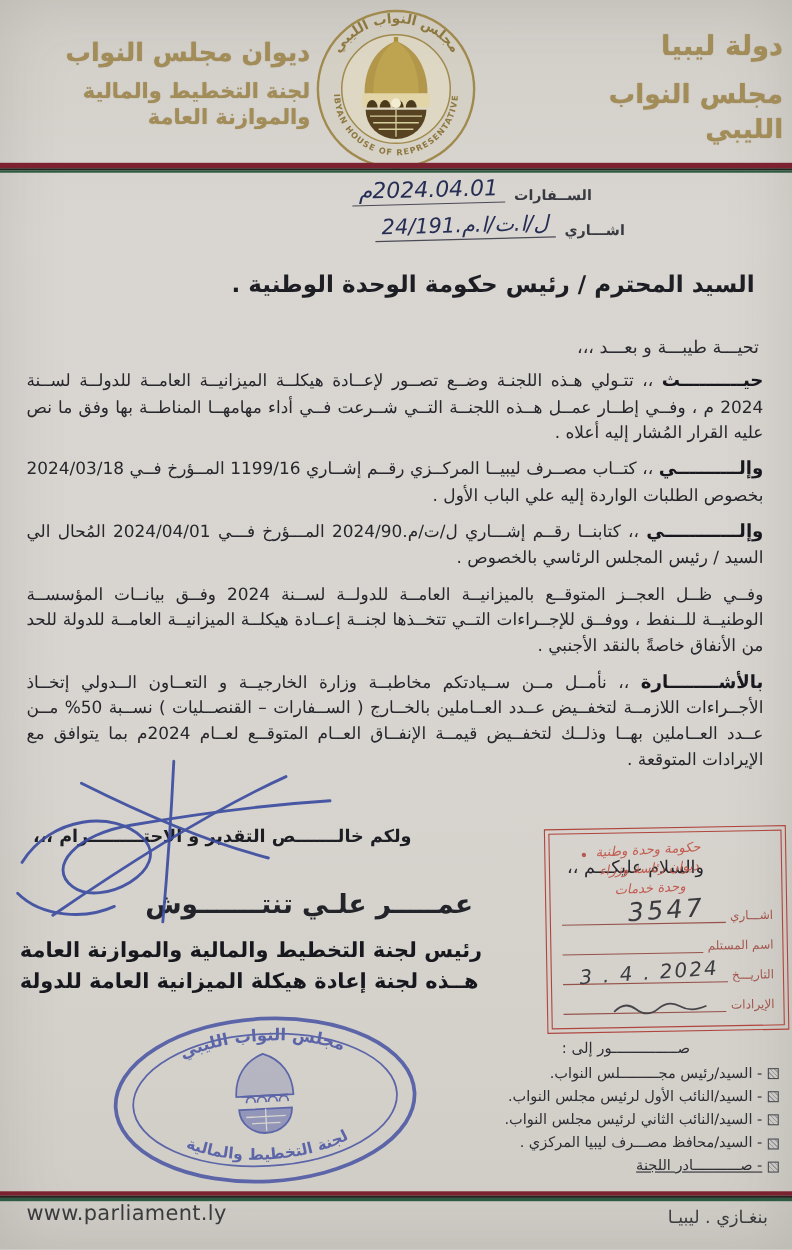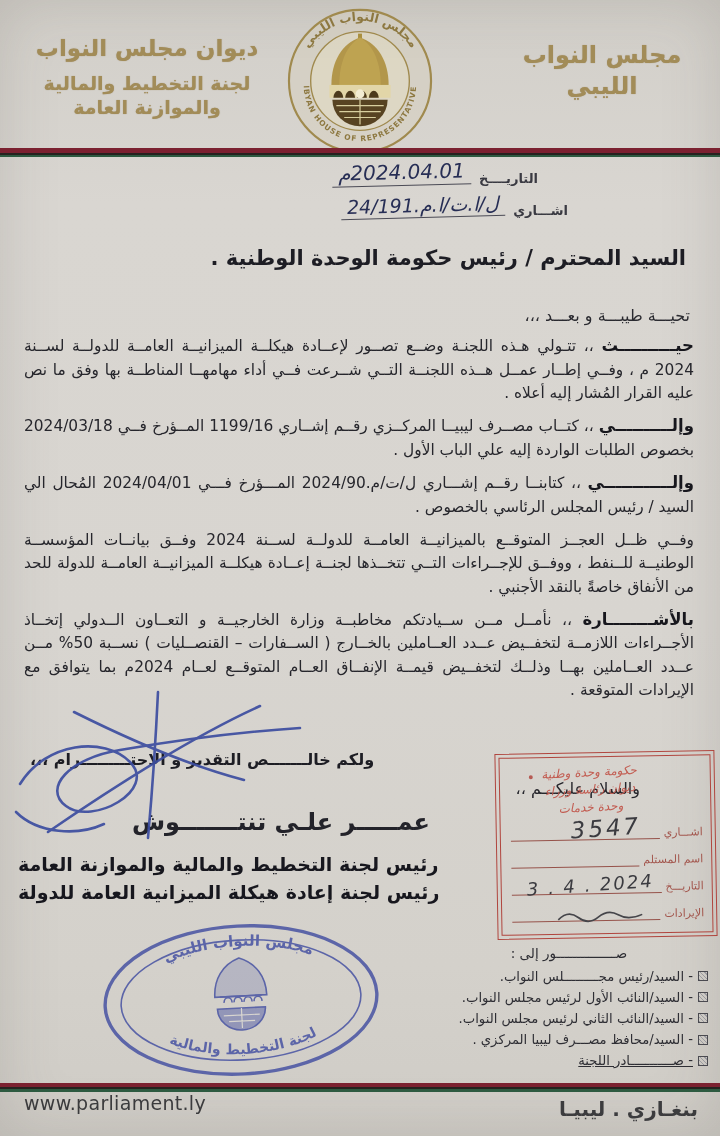--- a/index.html
+++ b/index.html
@@ -8,21 +8,21 @@
     font-family:"DejaVu Sans","Liberation Sans",sans-serif;
     background:#d7d4cf;
   }
   .page{
     position:relative;width:720px;height:1136px;direction:rtl;
     background:linear-gradient(180deg,#d2cfc9 0%,#d9d6d1 18%,#d8d5d0 55%,#d4d1cb 85%,#cfccc6 100%);
     box-shadow:inset 0 0 60px rgba(90,85,75,.18);
   }
   .abs{position:absolute;}
   
-  .callig{color:#a28c58;text-align:center;text-shadow:0 0 1px rgba(125,100,50,.55);font-weight:bold;}
+  .callig{color:#a28c58;text-shadow:0 0 1px rgba(125,100,50,.55);font-weight:bold;}
   .callig .l1{font-size:23px;line-height:1.25;}
   .callig .l2{font-size:21px;line-height:1.3;margin-top:8px;}
   .org-right{top:26px;right:8px;width:220px;}
   .org-right .l1{font-size:25px;}
   .org-right .l2{font-size:24px;margin-top:14px;}
   .org-left{top:34px;left:12px;width:270px;}
   .org-left .l2{font-size:19px;}
   
   .ribbon{left:0;width:720px;}
   .ribbon .r{height:5px;background:#7b2130;}
@@ -62,32 +62,33 @@
   .rrow .rval.sm{font-size:18px;letter-spacing:2px;right:8px;}
   
   .dist{top:943px;right:12px;width:278px;font-size:13.2px;color:#2e2e34;line-height:1.6;z-index:1;text-align:center;}
   .dist .hd{font-size:13.5px;margin-bottom:1px;}
   .dist .it{display:flex;align-items:center;gap:5px;}
   .sq{display:inline-block;width:8px;height:8px;border:1px solid #4a4a50;flex:0 0 auto;
       background:repeating-linear-gradient(45deg,#9a9aa0 0 1px,transparent 1px 3px);}
   .dist .u{text-decoration:underline;}
   
   .f-url{top:1092px;left:24px;direction:ltr;font-size:19px;color:#3b3b3d;letter-spacing:.3px;}
-  .f-city{top:1097px;right:22px;font-size:20px;font-weight:bold;color:#3c3c3e;}
+  .f-city{top:1097px;right:22px;font-size:16px;font-weight:normal;color:#3c3c3e;}
   svg{display:block;}
   .stampblue{top:916px;left:96px;z-index:2;transform:rotate(-3deg);opacity:.88;}
   .sigsvg{top:684px;left:8px;z-index:4;}
   .sealsvg{top:6px;left:283px;}
 </style>
 </head>
 <body>
 
 <div class="page">
 
   <div class="abs callig org-right">
+    <div class="l1">دولة ليبيا</div>
     <div class="l2">مجلس النواب الليبي</div>
   </div>
   <div class="abs callig org-left">
     <div class="l1">ديوان مجلس النواب</div>
     <div class="l2">لجنة التخطيط والمالية والموازنة العامة</div>
   </div>
 
   <svg class="abs sealsvg" width="155" height="148" viewBox="0 0 155 150">
     <defs>
       <path id="sealTop" d="M 14 78 A 63 63 0 0 1 140 78"></path>
@@ -117,21 +118,21 @@
     </g>
   </svg>
 
   <div class="abs ribbon sep-top">
     <div class="r"></div>
       <div class="b"></div>
       <div class="g"></div>
   </div>
 
   <div class="abs meta-row" style="top:160px;right:182px;">
-    <span class="meta-label">التاريــــخ</span>
+    <span class="meta-label">الســفارات</span>
     <span class="hand meta-line">2024.04.01م</span>
   </div>
   <div class="abs meta-row" style="top:194px;right:152px;">
     <span class="meta-label">اشـــاري</span>
     <span class="hand meta-line" style="font-size:19px;">ل/ا.ت/ا.م.24/191</span>
   </div>
 
   <div class="abs subject">السيد المحترم / رئيس حكومة الوحدة الوطنية .</div>
   <div class="abs greeting">تحيـــة طيبـــة و بعـــد ،،،</div>
 
@@ -152,21 +153,21 @@
       <path d="M40 148 C 110 100 190 50 252 22"></path>
       <path d="M66 28 C 130 60 190 84 236 96"></path>
       <path d="M150 8 C 148 50 144 110 140 154"></path>
       <path d="M8 128 C 30 150 70 152 96 140"></path>
     </g>
   </svg>
 
   <div class="abs sig-name">عمـــــر علـي تنتـــــــوش</div>
   <div class="abs titles">
     <div>رئيس لجنة التخطيط والمالية والموازنة العامة</div>
-    <div>رئيس لجنة إعادة هيكلة الميزانية العامة للدولة</div>
+    <div>هــذه لجنة إعادة هيكلة الميزانية العامة للدولة</div>
   </div>
 
   <div class="abs rbox">
     <div class="inner">
       <svg width="30" height="28" viewBox="0 0 30 28" style="position:absolute;top:5px;left:8px;">
         <path d="M19 3 A 11 11 0 1 0 19 25 A 8.5 8.5 0 1 1 19 3" fill="#b0453e" opacity=".85"></path>
         <circle cx="23" cy="14" r="2" fill="#b0453e" opacity=".85"></circle>
       </svg>
       <div class="orgtxt">
         <div>حكومة وحدة وطنية</div>

